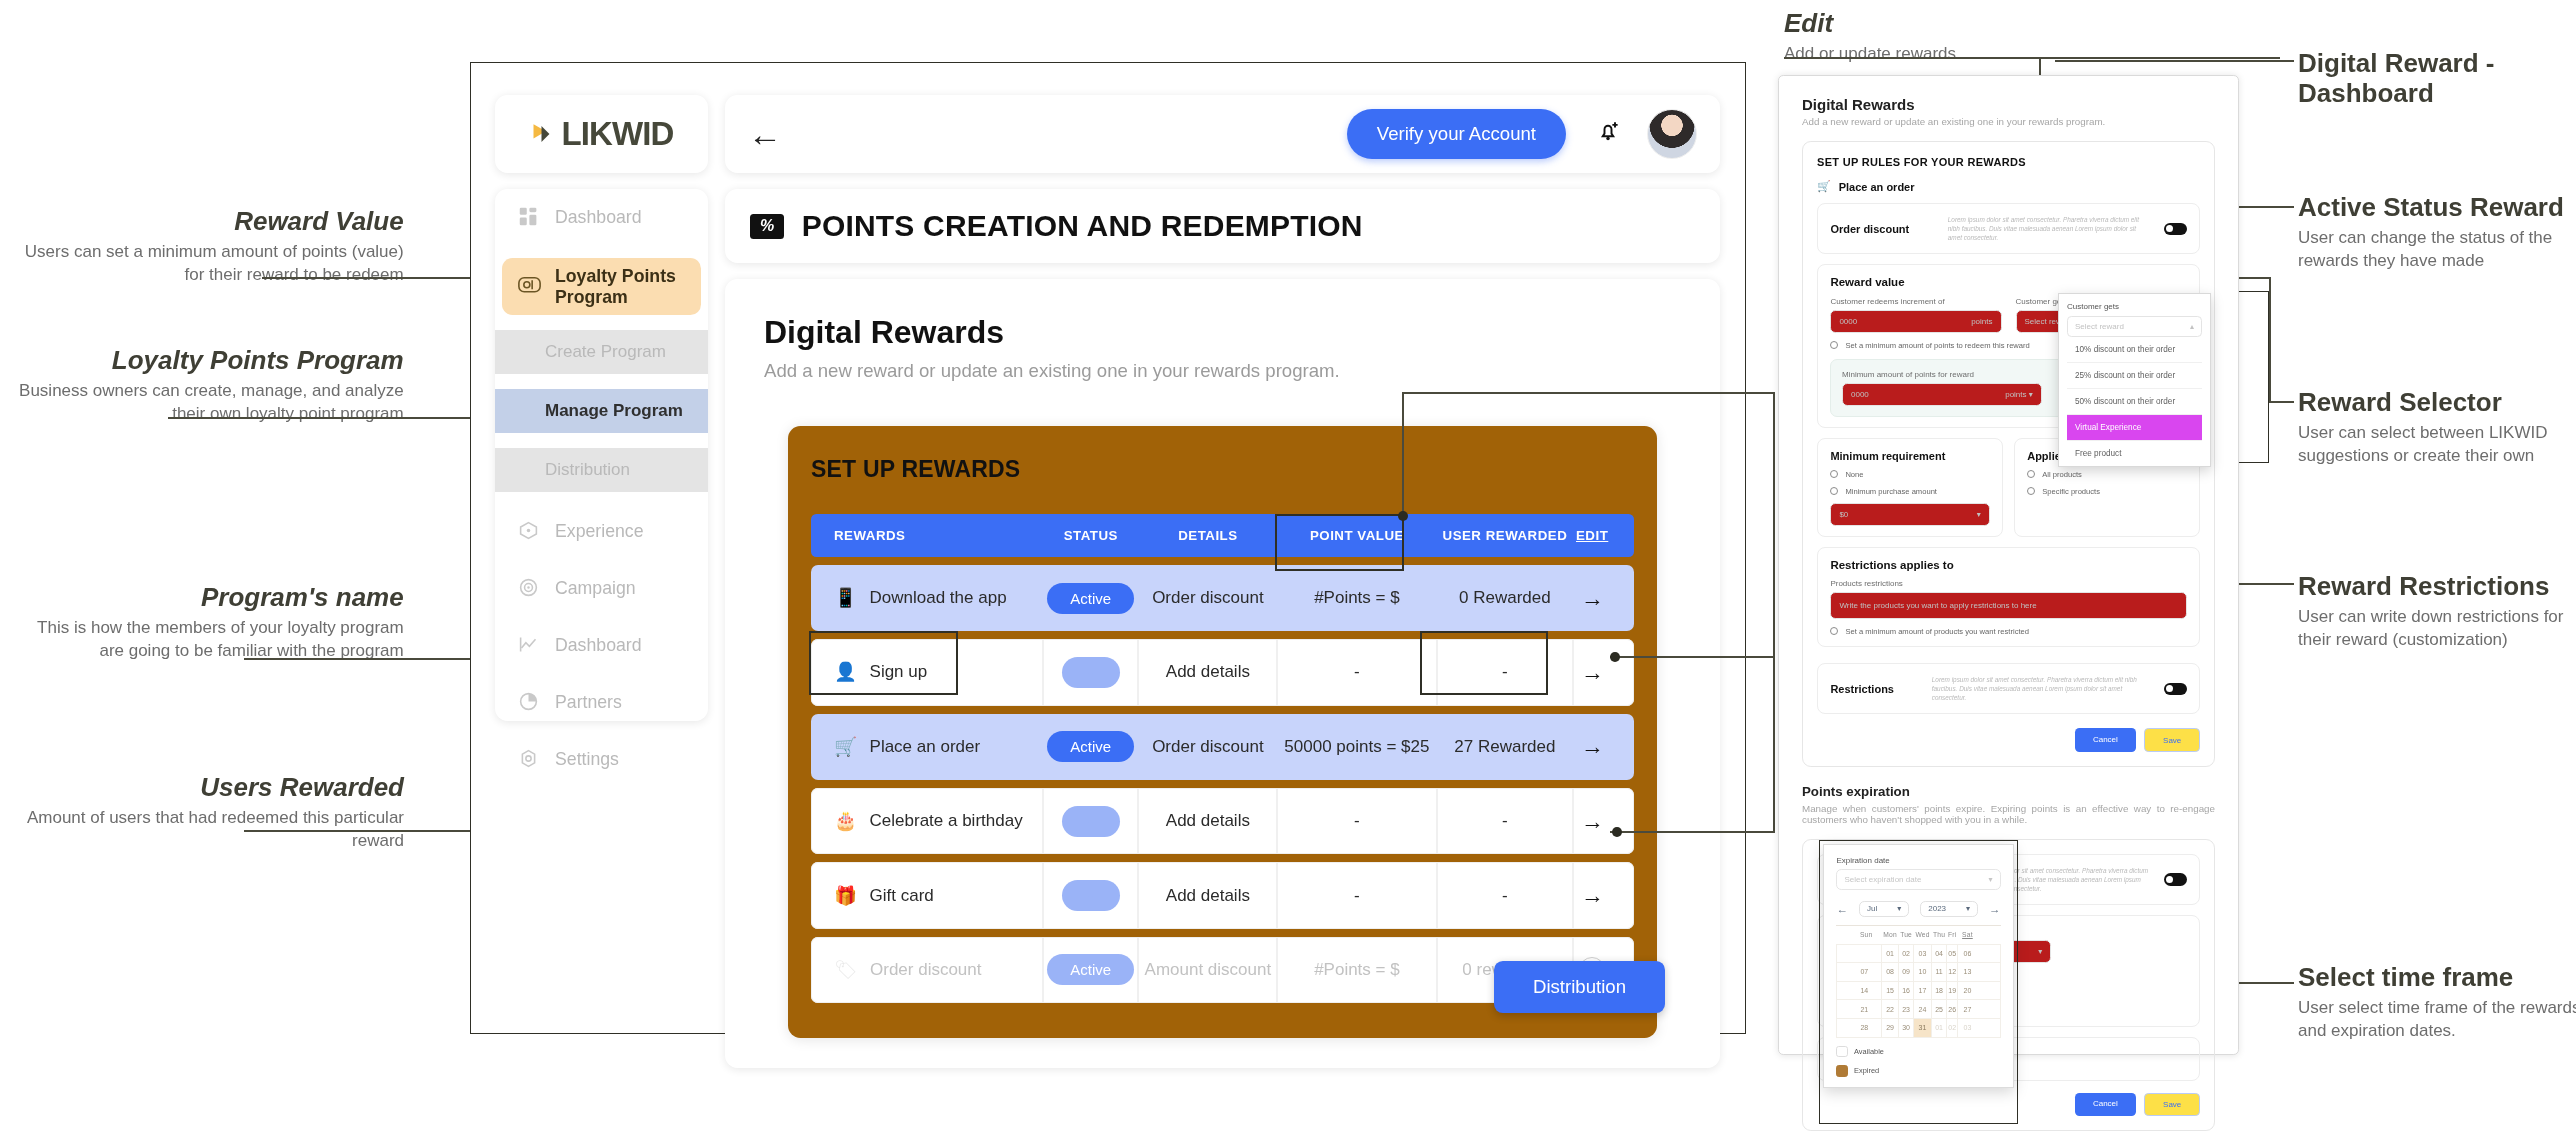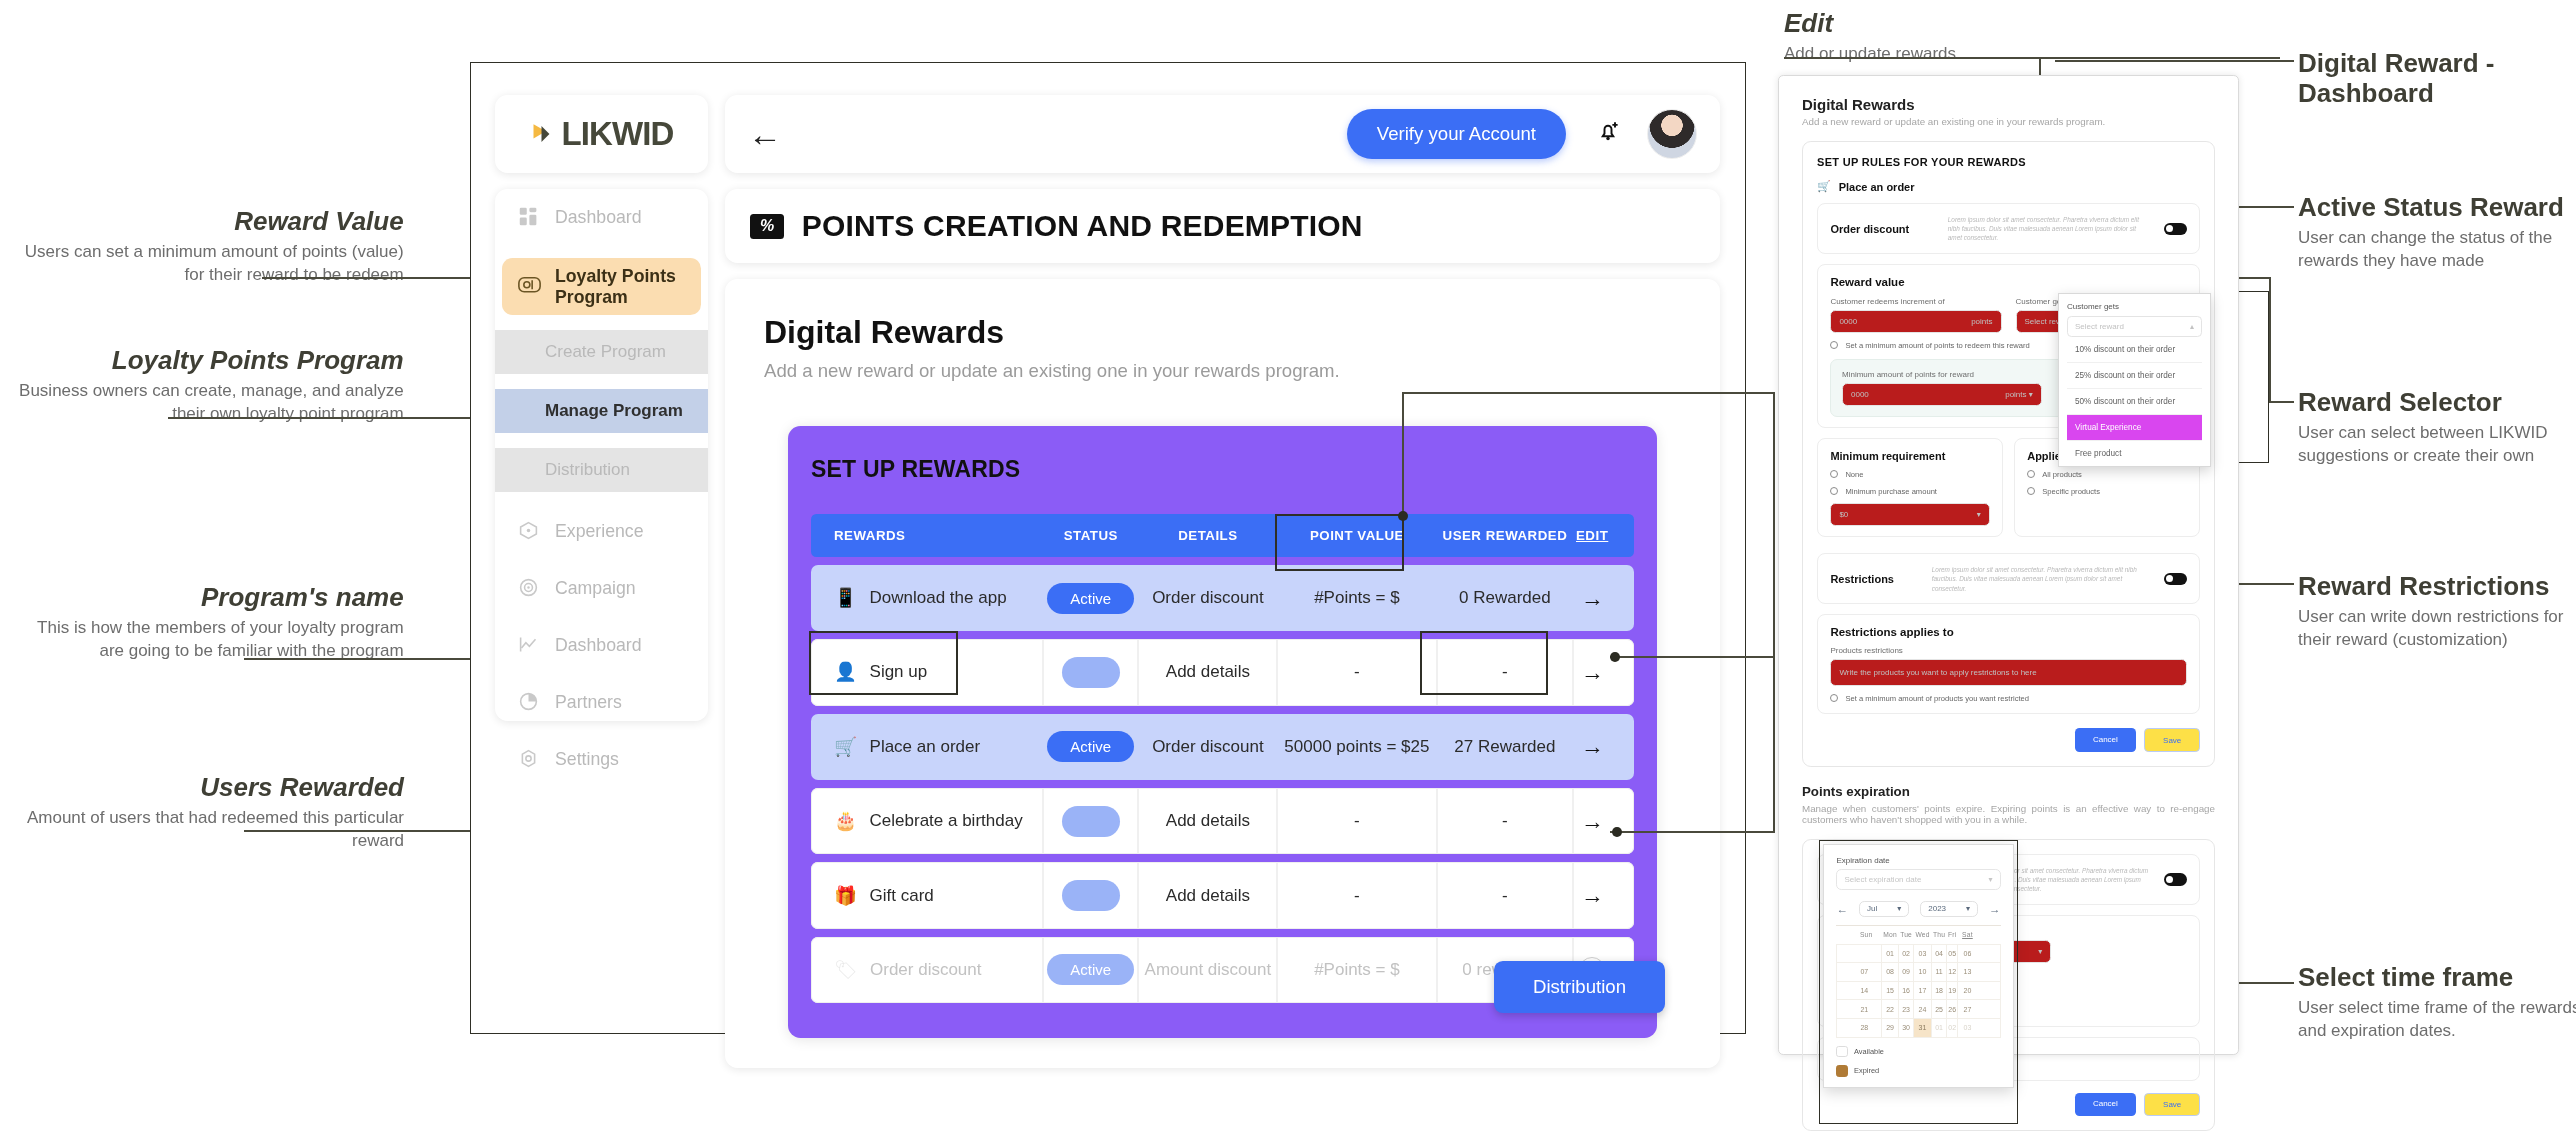--- a/index.html
+++ b/index.html
@@ -55,21 +55,21 @@
   
   #title-card{ left:254px; top:126px; width:995px; height:74px; display:flex; align-items:center; padding-left:25px; }
   #title-card h1{ font-size:30px; font-weight:800; letter-spacing:0.2px; color:#111; }
   .ticket{ width:34px;height:25px;background:#111;border-radius:3.5px;margin-right:17.7px;
       display:flex;align-items:center;justify-content:center;color:#fff;font-size:16px;font-weight:800;font-style:italic;}
 
   #content-card{ left:254px; top:216px; width:995px; height:789px; padding:35px 39px; }
   #content-card h2{ font-size:32px; font-weight:700; color:#111; }
   #content-card .sub{ font-size:18.6px; color:#9b9b9b; margin-top:8.9px; }
 
-  #rewards-card{ margin:44px auto 0; width:869px; background:#8b5cf6; border-radius:12.4px;
+  #rewards-card{ margin:44px auto 0; width:869px; background:#a16207; border-radius:12.4px;
       box-shadow:0 1.8px 12.4px rgba(0,0,0,.10); padding:30px 23px 26.6px; }
   #rewards-card h3{ font-size:23px; font-weight:800; color:#111; letter-spacing:0.2px; margin-bottom:23px;}
 
   table{ width:100%; border-collapse:separate; border-spacing:0 8px; }
   thead th{ background:#3b6ef5; color:#fff; font-size:13.3px; font-weight:700; letter-spacing:0.5px;
       padding:14px 0; text-align:center; }
   thead th:first-child{ border-top-left-radius:5.3px;border-bottom-left-radius:5.3px; text-align:left; padding-left:23px;}
   thead th:last-child{ border-top-right-radius:5.3px;border-bottom-right-radius:5.3px; text-decoration:underline; padding-right:23px;}
   tbody td{ padding:17.7px 0; font-size:17px; color:#2b2b2b; text-align:center; background:#fff; }
   tbody tr.hl td{ background:#c8d4fb; }
@@ -519,36 +519,36 @@
             <span class="radio"></span>
             <span>All products</span>
           </div>
         <div class="rrow">
             <span class="radio"></span>
             <span>Specific products</span>
           </div>
       </div>
     </div>
 
-    <div class="inner flexr" style="align-items:center; margin-top:16px;">
-      <div class="ttl" style="flex:0 0 89px;">Restrictions</div>
-      <div class="lorem" style="flex:1;">Lorem ipsum dolor sit amet consectetur. Pharetra viverra dictum elit nibh faucibus. Duis vitae malesuada aenean Lorem ipsum dolor sit amet consectetur.</div>
-      <div class="toggle"></div>
-    </div>
-
     <div class="inner">
       <div class="ttl" style="font-size:11.5px;">Restrictions applies to</div>
       <div class="fld-lab" style="margin-top:8px;">Products restrictions</div>
       <div class="fld" style="height:26.6px;">
         <span>Write the products you want to apply restrictions to here</span>
       </div>
       <div class="rrow">
         <span class="radio"></span>
         <span>Set a minimum amount of products you want restricted</span>
       </div>
+    </div>
+
+    <div class="inner flexr" style="align-items:center; margin-top:16px;">
+      <div class="ttl" style="flex:0 0 89px;">Restrictions</div>
+      <div class="lorem" style="flex:1;">Lorem ipsum dolor sit amet consectetur. Pharetra viverra dictum elit nibh faucibus. Duis vitae malesuada aenean Lorem ipsum dolor sit amet consectetur.</div>
+      <div class="toggle"></div>
     </div>
 
     <div style="display:flex; justify-content:flex-end; gap:8.9px; margin-top:14px;">
       <span class="btn-s btn-blue">Cancel</span>
       <span class="btn-s btn-out">Save</span>
     </div>
   </div>
 
   <div style="margin-top:17.7px;">
     <h2 style="font-size:13.3px;">Points expiration</h2>

